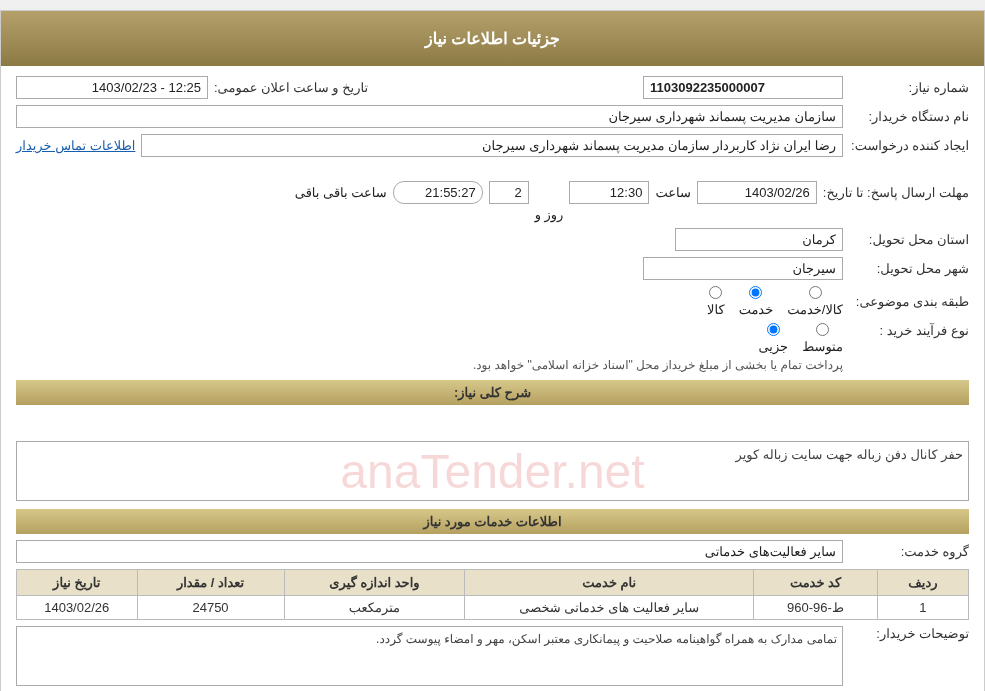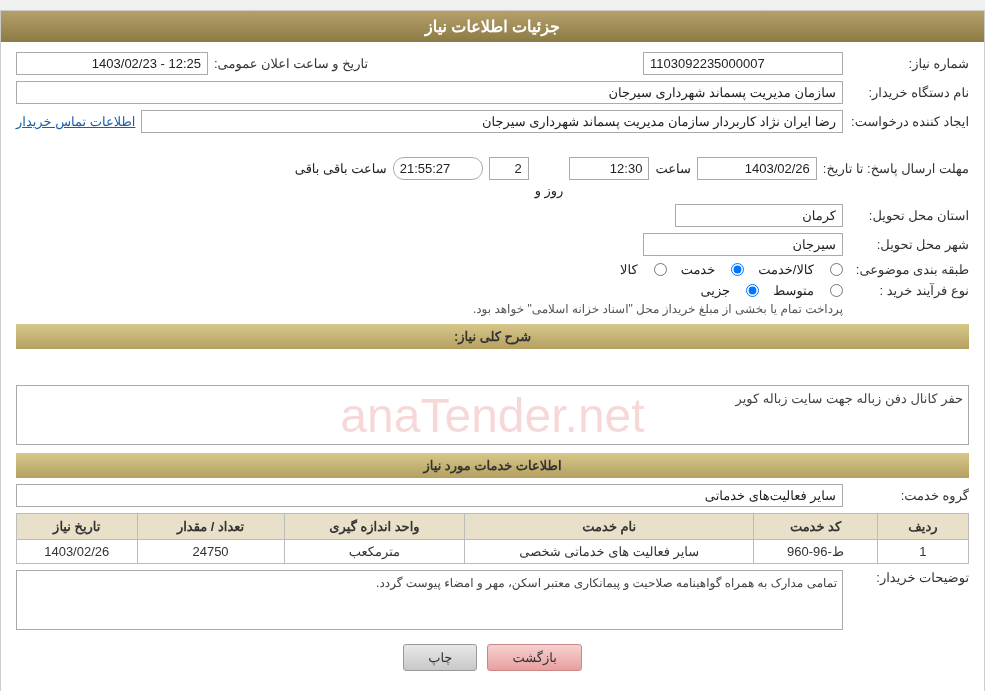--- a/index.html
+++ b/index.html
@@ -13,21 +13,21 @@
     .page-wrapper {
       max-width: 985px;
       margin: 10px auto;
       background: #fff;
       border: 1px solid #ccc;
     }
     .page-header {
       background: linear-gradient(to bottom, #b5a06a, #8c7a45);
       color: #fff;
       text-align: center;
-      padding: 6px;
+      padding: 18px;
       font-size: 16px;
       font-weight: bold;
     }
     .content {
       padding: 10px 15px;
     }
     .form-row {
       display: flex;
       align-items: center;
       margin-bottom: 6px;
@@ -66,21 +66,22 @@
     }
     .radio-group {
       display: flex;
       gap: 14px;
       align-items: center;
       direction: rtl;
     }
     .radio-item {
       display: flex;
       align-items: center;
-      gap: 16px;
+      gap: 3px;
+      flex-direction: column;
     }
     .process-note {
       font-size: 12px;
       color: #555;
       flex: 1;
     }
     .sharh-box {
       border: 1px solid #aaa;
       min-height: 60px;
       padding: 5px;
@@ -173,21 +174,21 @@
   </style>
 </head>
 <body>
 
 <div class="page-wrapper">
   <div class="page-header">جزئیات اطلاعات نیاز</div>
   <div class="content">
 
     <div class="form-row">
       <span class="label">شماره نیاز:</span>
-      <span class="field-box" style="width:200px; direction:ltr; text-align:left;">1103092235000007</span>
+      <span class="field-box" style="width:200px; direction:ltr; text-align:left;font-weight:bold;">1103092235000007</span>
       <span style="flex:1;"></span>
       <span class="label" style="min-width:auto;">تاریخ و ساعت اعلان عمومی:</span>
       <span class="field-box" style="width:192px; direction:ltr; text-align:right;">1403/02/23 - 12:25</span>
     </div>
 
     <div class="form-row">
       <span class="label">نام دستگاه خریدار:</span>
       <span class="field-box" style="flex:1;">سازمان مدیریت پسماند شهرداری سیرجان</span>
     </div>
 
@@ -197,21 +198,21 @@
       <span class="link-blue">اطلاعات تماس خریدار</span>
     </div>
 
     <div class="form-row">
       <span class="label">مهلت ارسال پاسخ: تا تاریخ:</span>
       <span class="field-box" style="width:120px;">1403/02/26</span>
       <span style="white-space:nowrap; font-size:13px;">ساعت</span>
       <span class="field-box" style="width:80px;">12:30</span>
       <span style="white-space:nowrap; font-size:13px;margin-top:44px;">روز و</span>
       <span class="field-box" style="width:40px;">2</span>
-      <span class="field-box" style="width:90px; direction:ltr; text-align:left;border-radius:11px;">21:55:27</span>
+      <span class="field-box" style="width:90px; direction:ltr; text-align:right;border-radius:11px;">21:55:27</span>
       <span style="white-space:nowrap; font-size:13px;">ساعت باقی باقی</span>
     </div>
 
     <div class="form-row">
       <span class="label">استان محل تحویل:</span>
       <span class="field-box" style="width:168px;">کرمان</span>
     </div>
 
     <div class="form-row">
       <span class="label">شهر محل تحویل:</span>

